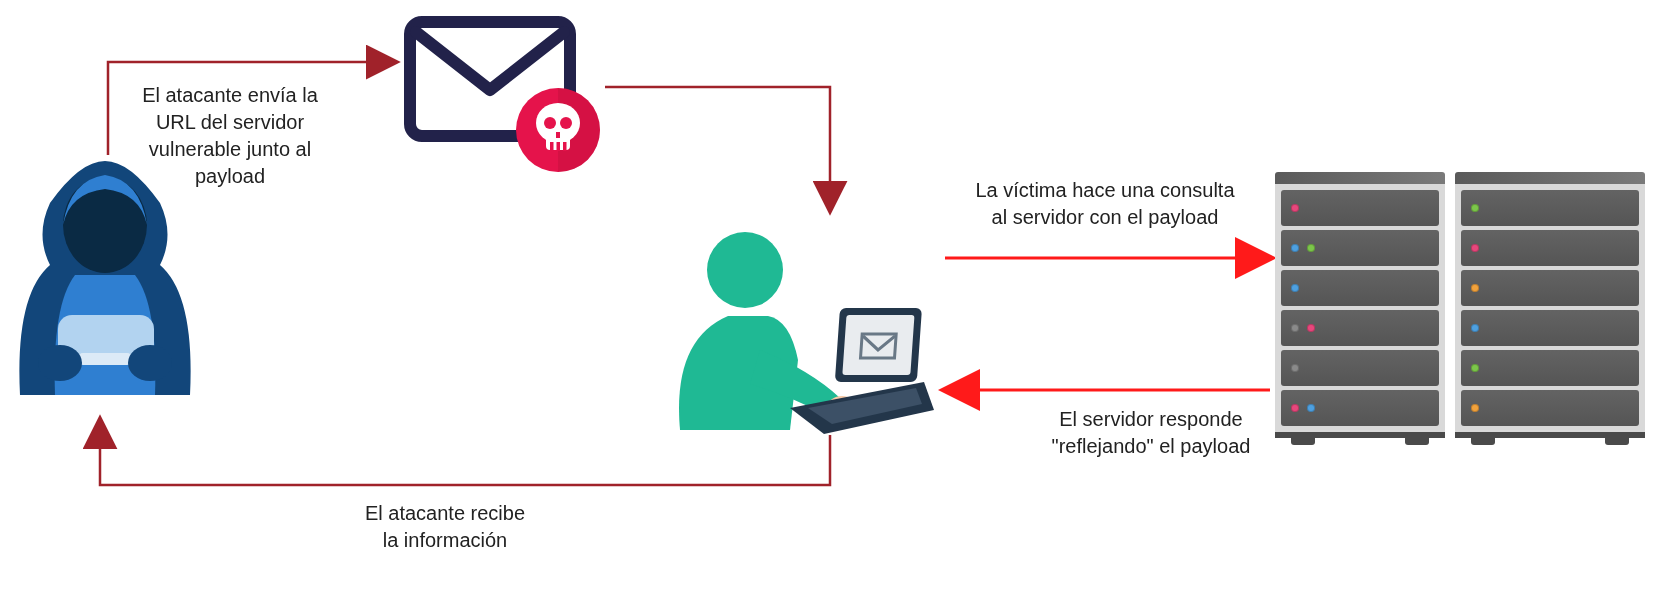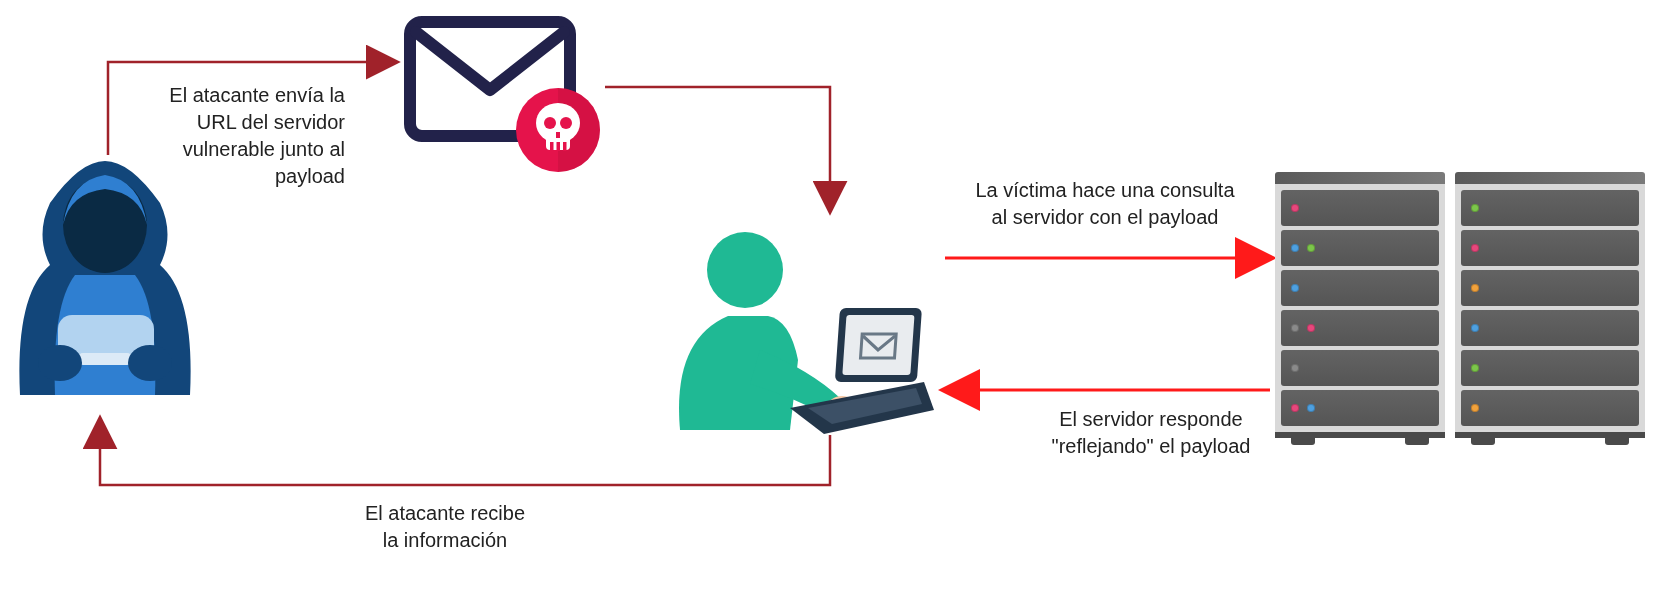--- a/index.html
+++ b/index.html
@@ -254,21 +254,21 @@
           </div>
         </div>
       <div class="rack-base"></div>
       <div class="rack-feet">
           <div class="foot"></div>
           <div class="foot"></div>
         </div>
     </div>
   </div>
 
-  <div class="label" style="left:115px; top:82px; width:230px;text-align:right;">El atacante envía la<br>URL del servidor<br>vulnerable junto al<br>payload</div>
+  <div class="label" style="left:115px; top:82px; width:230px;">El atacante envía la<br>URL del servidor<br>vulnerable junto al<br>payload</div>
 
 
   <div class="label" style="left:955px; top:177px; width:300px;">La víctima hace una consulta<br>al servidor con el payload</div>
 
   <div class="label" style="left:1021px; top:406px; width:260px;">El servidor responde<br>"reflejando" el payload</div>
 
   <div class="label" style="left:330px; top:500px; width:230px;">El atacante recibe<br>la información</div>
 
 </div>
 

